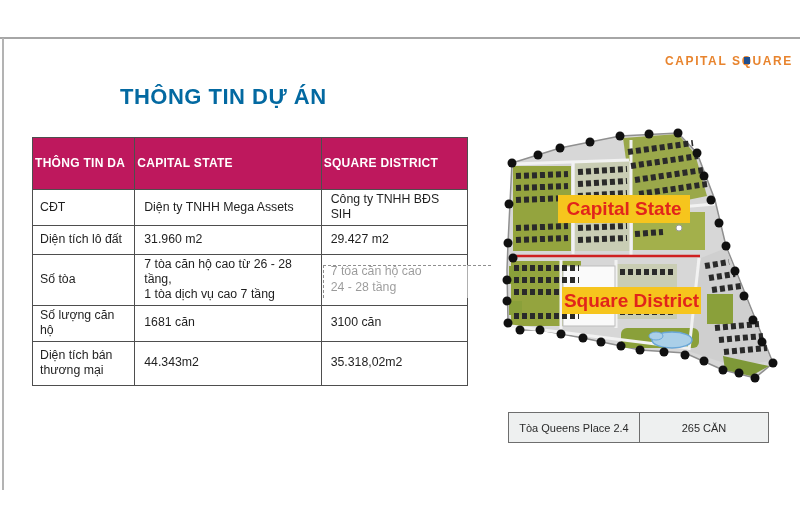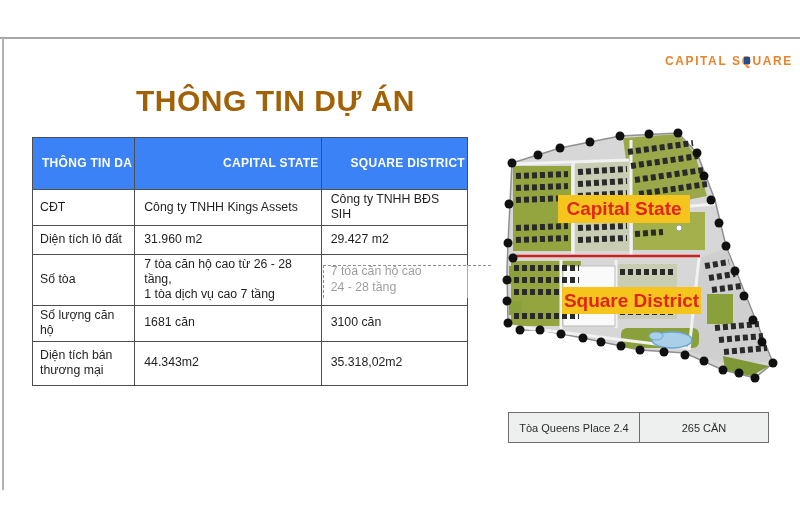--- a/index.html
+++ b/index.html
@@ -11,28 +11,28 @@
   .top-line{position:absolute;left:0;top:37px;width:800px;height:2px;background:#a6a6a6;}
   .left-line{position:absolute;left:2px;top:38px;width:2px;height:452px;background:#b3b3b3;}
 
   
   .logo{position:absolute;left:665px;top:54px;width:130px;height:18px;
         font-size:12px;font-weight:bold;letter-spacing:1.6px;color:#e8842e;
         white-space:nowrap;}
   .logo-square{position:absolute;left:79px;top:3px;width:6px;height:7px;background:#1f4f8f;}
 
   
-  .page-title{position:absolute;left:136px;top:84px;width:360px;
-      font-size:30px;font-weight:bold;color:#a16207;letter-spacing:0.5px;}
+  .page-title{position:absolute;left:120px;top:84px;width:360px;
+      font-size:22px;font-weight:bold;color:#0369a1;letter-spacing:0.5px;}
 
   
   .proj-table{position:absolute;left:32px;top:137px;border-collapse:collapse;table-layout:fixed;width:436px;}
   .proj-table td,.proj-table th{border:1px solid #4e4e4e;padding:2px 6px 2px 7px;
       font-size:12.3px;text-align:left;vertical-align:middle;white-space:pre-line;line-height:1.25;}
-  .proj-table th{background:#3b82f6;color:#ffffff;font-weight:bold;text-align:right;
+  .proj-table th{background:#be185d;color:#ffffff;font-weight:bold;text-align:left;
       font-size:12px;letter-spacing:0.3px;padding:18px 2px;}
   .c1{width:102px;} .c2{width:186px;} .c3{width:146px;}
   .rh{height:31px;} .r1{height:29px;} .r2{height:29px;margin-left:34px;} .r3{height:42px;}
   .r4{height:29px;} .r5{height:29px;} .r6{height:45px;} .r7{height:44px;}
   .proj-table td.val{padding-left:9px;}
 
   
   .artifact{position:absolute;left:323px;top:265px;width:167px;height:32px;
      background:rgba(255,255,255,0.55);
      border-top:1px dashed #8f8f8f;border-left:1px dashed #8f8f8f;}
@@ -72,21 +72,21 @@
         <col class="c3">
       </colgroup>
     <tbody>
         <tr class="rh">
       <th>THÔNG TIN DA</th>
       <th>CAPITAL STATE</th>
       <th>SQUARE DISTRICT</th>
     </tr>
     <tr class="r1">
       <td>CĐT</td>
-      <td class="val">Công ty TNHH Kings Assets</td>
+      <td class="val">Diện ty TNHH Mega Assets</td>
       <td class="val">Công ty TNHH BĐS SIH</td>
     </tr>
     <tr class="r2">
       <td>Diện tích lô đất</td>
       <td class="val">31.960 m2</td>
       <td class="val">29.427 m2</td>
     </tr>
     <tr class="r3">
       <td>Số tòa</td>
       <td class="val">7 tòa căn hộ cao từ 26 - 28 tầng,

